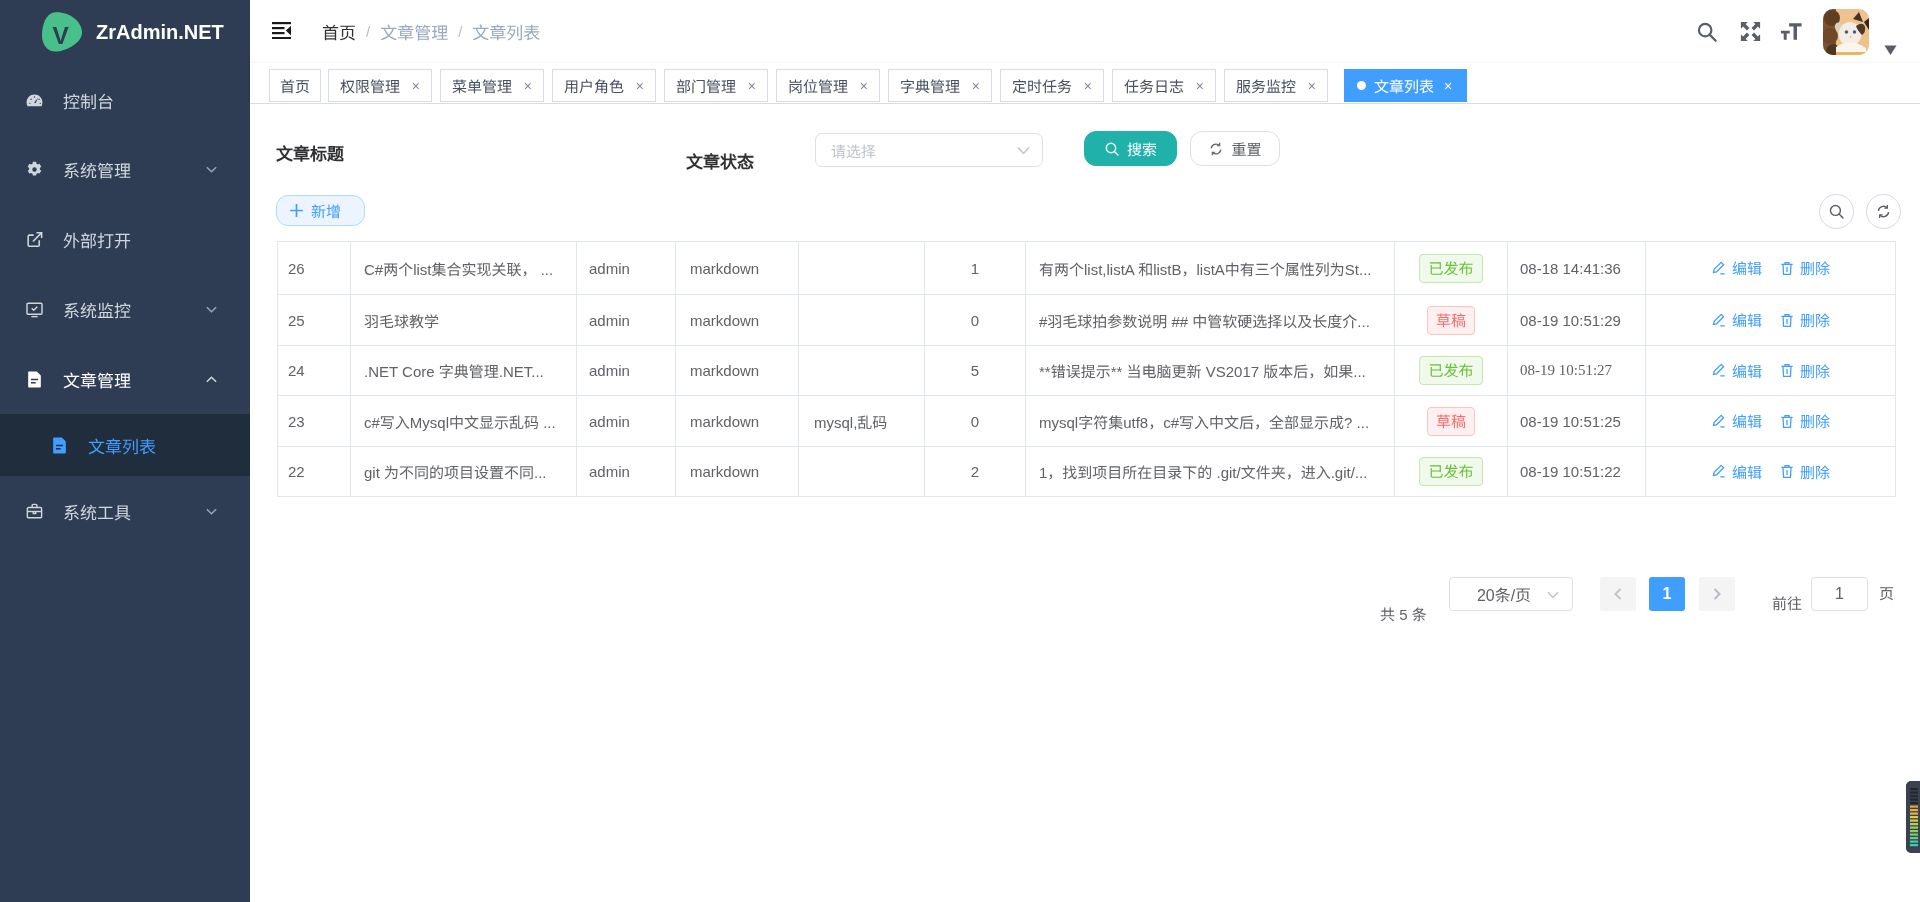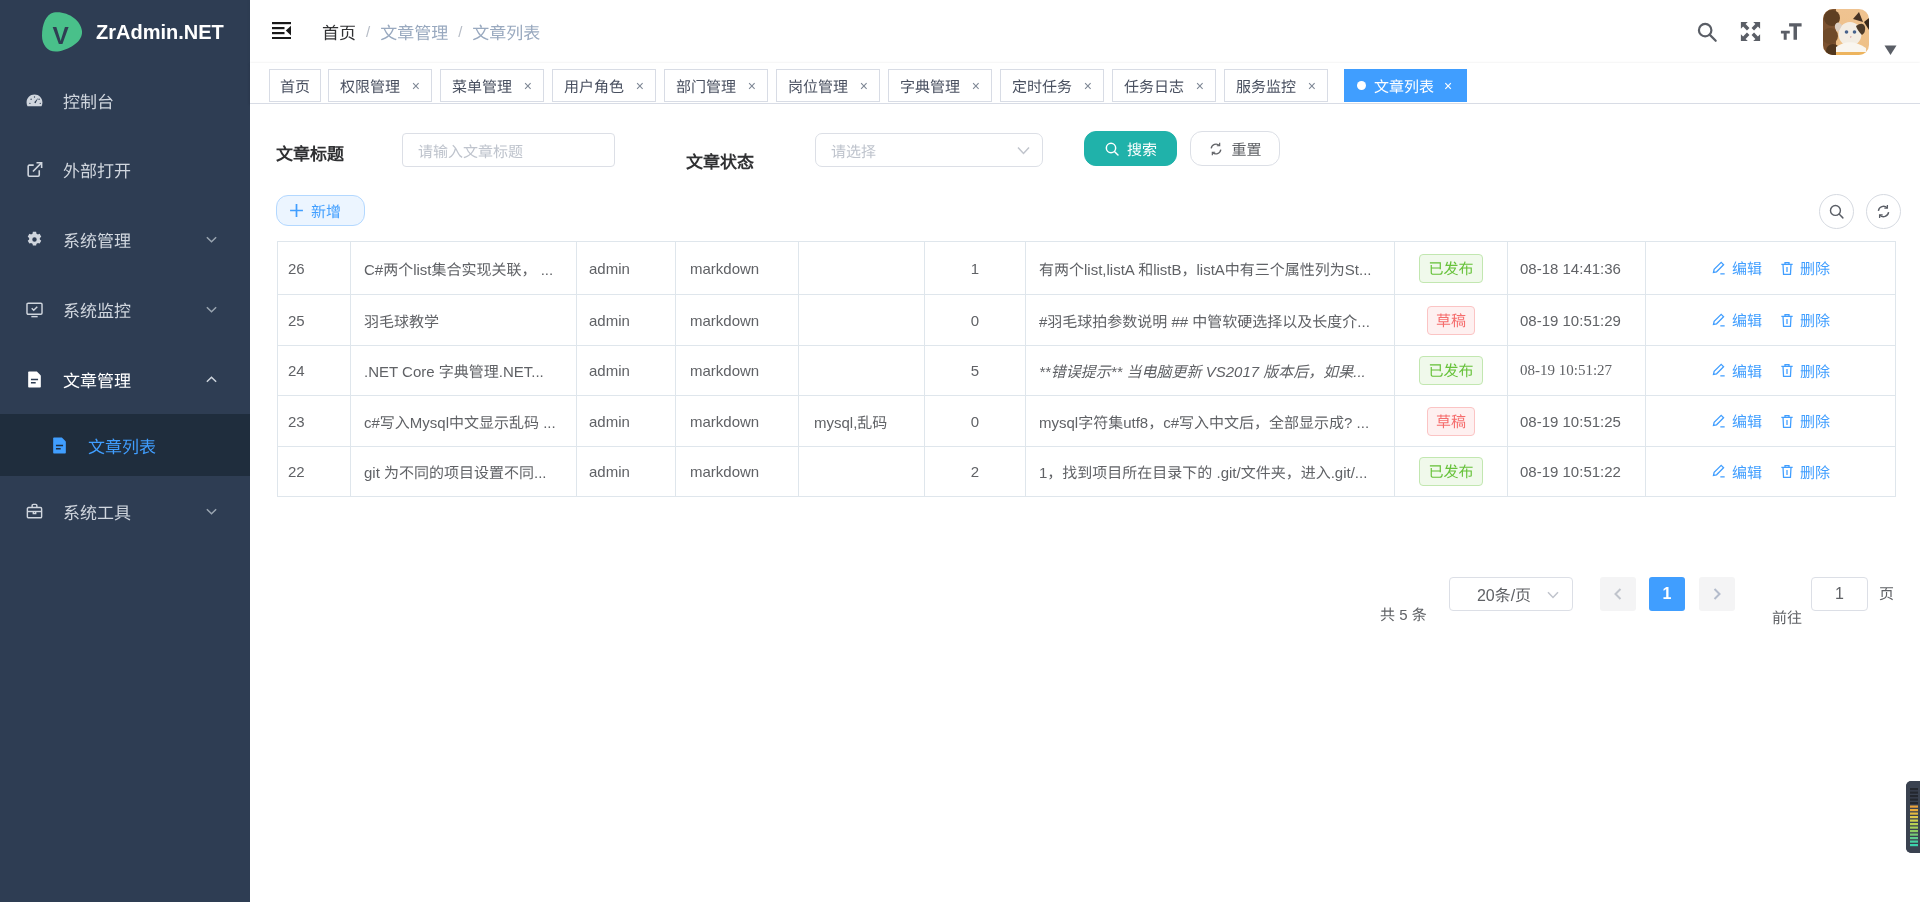--- a/index.html
+++ b/index.html
@@ -77,38 +77,38 @@
   <div class="menu-item" style="top:1px;">
     <span class="mi">
         <svg viewBox="0 0 1024 1024" fill="#d0d6de">
           <path d="M512 192C276 192 85 383 85 619c0 72 18 140 50 199h754c32-59 50-127 50-199 0-236-191-427-427-427zm0 96c21 0 38 17 38 38s-17 38-38 38-38-17-38-38 17-38 38-38zM265 704c-21 0-38-17-38-38s17-38 38-38 38 17 38 38-17 38-38 38zm64-224c-21 0-38-17-38-38s17-38 38-38 38 17 38 38-17 38-38 38zm228 176c-26 0-48-22-48-48 0-18 10-33 25-41l181-199-122 232c1 3 1 5 1 8 0 26-21 48-47 48h10zm202-176c-21 0-38-17-38-38s17-38 38-38 38 17 38 38-17 38-38 38zm64 224c-21 0-38-17-38-38s17-38 38-38 38 17 38 38-17 38-38 38z"></path>
         </svg>
       </span>
     <span class="mt">控制台</span>
   </div>
   <div class="menu-item">
     <span class="mi">
+        <svg viewBox="0 0 1024 1024" fill="#d0d6de">
+          <path d="M600 98l18 101a324 324 0 0 1 74 43l97-35 88 152-79 66a330 330 0 0 1 0 86l79 66-88 152-97-35a324 324 0 0 1-74 43l-18 101H424l-18-101a324 324 0 0 1-74-43l-97 35-88-152 79-66a330 330 0 0 1 0-86l-79-66 88-152 97 35a324 324 0 0 1 74-43l18-101h176zm-88 294a120 120 0 1 0 0 240 120 120 0 0 0 0-240z"></path>
+        </svg>
+      </span>
+    <span class="mt">系统管理</span>
+    <svg class="arr" viewBox="0 0 14 14" fill="none" stroke="#9aa5b1" stroke-width="1.6">
+        <path d="M2 4.5 7 9.5 12 4.5"></path>
+      </svg>
+  </div>
+  <div class="menu-item">
+    <span class="mi">
         <svg viewBox="0 0 24 24" fill="none" stroke="#d0d6de" stroke-width="2">
           <path d="M18 13v6a1.5 1.5 0 0 1-1.5 1.5h-11A1.5 1.5 0 0 1 4 19V8a1.5 1.5 0 0 1 1.5-1.5H11"></path>
           <path d="M14.5 3.5H21V10"></path>
           <path d="M10 14.5 20.5 4"></path>
         </svg>
       </span>
     <span class="mt">外部打开</span>
-  </div>
-  <div class="menu-item">
-    <span class="mi">
-        <svg viewBox="0 0 1024 1024" fill="#d0d6de">
-          <path d="M600 98l18 101a324 324 0 0 1 74 43l97-35 88 152-79 66a330 330 0 0 1 0 86l79 66-88 152-97-35a324 324 0 0 1-74 43l-18 101H424l-18-101a324 324 0 0 1-74-43l-97 35-88-152 79-66a330 330 0 0 1 0-86l-79-66 88-152 97 35a324 324 0 0 1 74-43l18-101h176zm-88 294a120 120 0 1 0 0 240 120 120 0 0 0 0-240z"></path>
-        </svg>
-      </span>
-    <span class="mt">系统管理</span>
-    <svg class="arr" viewBox="0 0 14 14" fill="none" stroke="#9aa5b1" stroke-width="1.6">
-        <path d="M2 4.5 7 9.5 12 4.5"></path>
-      </svg>
   </div>
   <div class="menu-item">
     <span class="mi">
         <svg viewBox="0 0 24 24" fill="none" stroke="#d0d6de" stroke-width="1.8">
           <rect x="2.5" y="4" width="19" height="14" rx="1.5"></rect>
           <path d="M8 21h8"></path>
           <path d="M8.5 10.5l2.5 2.5 4.5-4.5"></path>
         </svg>
       </span>
     <span class="mt">系统监控</span>
@@ -226,21 +226,20 @@
       <span class="tag active" style="width:123px;padding:0 12px;margin-left:8px;"><span class="dot"></span>文章列表<span class="x" style="margin-left:10px;">×</span></span>
     </div>
   </div>
   <div class="content">
   </div>
 </div>
 
 <div style="position:absolute;left:0;top:0;width:1920px;height:902px;pointer-events:none;">
 
   <span class="flabel" style="left:276px;top:140px;">文章标题</span>
-  <div class="finput" style="left:402px;top:133px;width:213px;height:34px;padding-left:15px;">请输入文章标题</div>
   <span class="flabel" style="left:686px;top:148px;">文章状态</span>
   <div class="finput" style="left:815px;top:133px;width:228px;height:34px;padding-left:15px;border-radius:7px;">请选择
     <svg style="position:absolute;right:12px;top:12px;width:13px;height:9px;" viewBox="0 0 13 9" fill="none" stroke="#c0c4cc" stroke-width="1.5">
         <path d="M1 1.5 6.5 7.5 12 1.5"></path>
       </svg>
   </div>
   <div class="btn btn-search" style="left:1084px;top:131px;width:93px;height:35px;">
     <svg style="width:16px;height:16px;margin-right:7px;" viewBox="0 0 24 24" fill="none" stroke="#fff" stroke-width="2.2">
         <circle cx="10.5" cy="10.5" r="7"></circle>
         <path d="M16 16l5 5" stroke-linecap="round"></path>
@@ -325,21 +324,21 @@
                 <path d="M12 10.5v7.5"></path>
               </svg>删除</span></td>
     </tr>
     <tr>
       <td class="pl" style="padding-left:10px;">24</td>
       <td class="pl" style="padding-left:13px;">.NET Core 字典管理.NET...</td>
       <td class="pl" style="padding-left:12px;">admin</td>
       <td class="pl" style="padding-left:14px;">markdown</td>
       <td></td>
       <td style="text-align:center;">5</td>
-      <td class="pl" style="padding-left:13px;font-style:italic;">**错误提示** 当电脑更新 VS2017 版本后，如果...</td>
+      <td class="pl" style="padding-left:13px;">**错误提示** 当电脑更新 VS2017 版本后，如果...</td>
       <td style="text-align:center;"><span class="etag green">已发布</span></td>
       <td class="pl" style="padding-left:12px;font-family:Liberation Serif, serif;">08-19 10:51:27</td>
       <td style="text-align:center;"><span class="oplink"><svg width="16" height="16" viewBox="0 0 24 24" fill="none" stroke="#409eff" stroke-width="1.9">
                 <path d="M15.3 3.5l3.6 3.6L8.3 17.7l-4.6 1 1-4.6z"></path>
                 <path d="M14 20.8h6.5"></path>
               </svg>编辑</span><span style="display:inline-block;width:17px;"></span><span class="oplink"><svg width="16" height="16" viewBox="0 0 24 24" fill="none" stroke="#409eff" stroke-width="1.9">
                 <path d="M3.5 6.5h17M9 6.3V3.8h6v2.5M6 6.5l0.8 15h10.4l0.8-15"></path>
                 <path d="M12 10.5v7.5"></path>
               </svg>删除</span></td>
     </tr>
@@ -393,21 +392,21 @@
     <svg width="12" height="14" viewBox="0 0 12 14" fill="none" stroke="#c0c4cc" stroke-width="2">
         <path d="M8.5 2 3.5 7l5 5"></path>
       </svg>
   </div>
   <div class="pgbox" style="left:1649px;top:577px;width:36px;height:34px;background:#409eff;border-radius:3px;color:#fff;font-weight:bold;">1</div>
   <div class="pgbox" style="left:1699px;top:577px;width:36px;height:34px;background:#f4f4f5;border-radius:3px;">
     <svg width="12" height="14" viewBox="0 0 12 14" fill="none" stroke="#b4bccc" stroke-width="2">
         <path d="M3.5 2l5 5-5 5"></path>
       </svg>
   </div>
-  <div class="pager" style="left:1772px;top:601px;line-height:34px;">前往</div>
+  <div class="pager" style="left:1772px;top:587px;line-height:34px;">前往</div>
   <div class="pgbox" style="left:1811px;top:577px;width:57px;height:34px;border:1px solid #dcdfe6;border-radius:4px;color:#606266;">1</div>
   <div class="pager" style="left:1879px;top:577px;line-height:34px;">页</div>
 </div>
 <div class="audiobar">
   <svg width="14" height="72" viewBox="0 0 14 72">
     <rect width="14" height="72" rx="5" fill="#3a4250"></rect>
     <g>
       <rect x="4" y="7" width="8" height="2.2" fill="#23272e"></rect>
       <rect x="4" y="10.5" width="8" height="2.2" fill="#23272e"></rect>
       <rect x="4" y="14" width="8" height="2.2" fill="#23272e"></rect>

